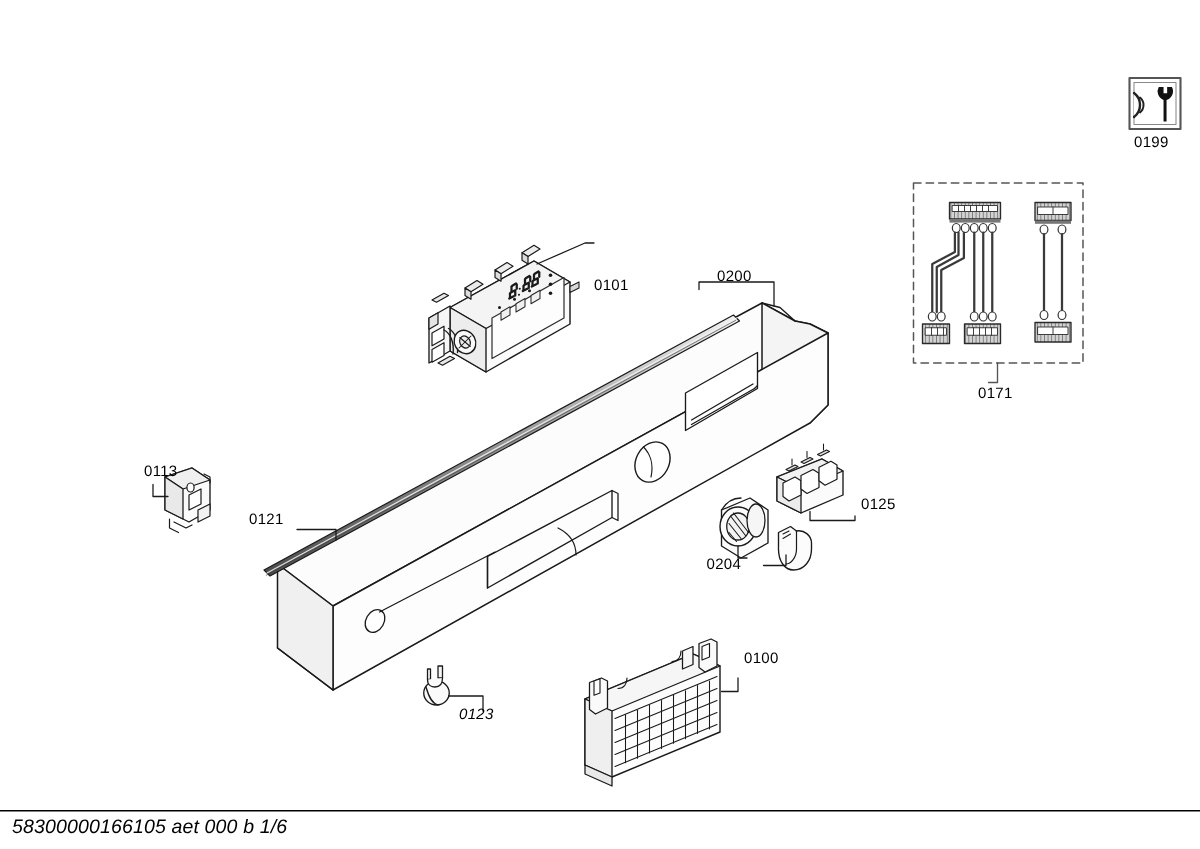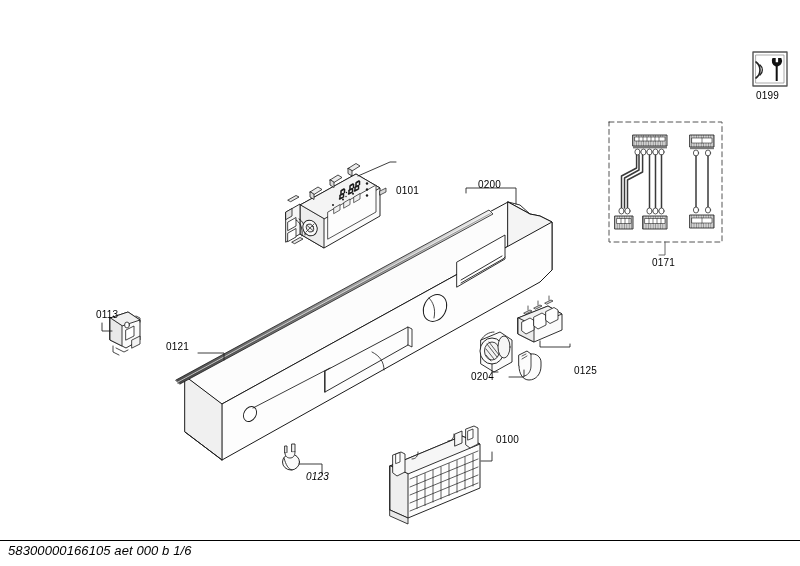--- a/index.html
+++ b/index.html
@@ -377,21 +377,21 @@
 
     </g>
   </svg>
 
   <div class="callout" style="left:396px; top:148px;margin-top:37px;">0101</div>
   <div class="callout" style="left:478px; top:179px;">0200</div>
   <div class="callout" style="left:166px; top:341px;">0121</div>
   <div class="callout" style="left:76px;  top:309px;padding-left:20px;">0113</div>
   <div class="callout" style="left:306px; top:471px;font-style:italic;">0123</div>
   <div class="callout" style="left:471px; top:371px;">0204</div>
-  <div class="callout" style="left:574px; top:331px;margin-top:34px;">0125</div>
+  <div class="callout" style="left:574px; top:331px;">0125</div>
   <div class="callout" style="left:496px; top:434px;">0100</div>
   <div class="callout" style="left:652px; top:257px;">0171</div>
   <div class="callout" style="left:756px; top:90px;">0199</div>
 
   <div class="footer-bar">
     <div class="footer-text">58300000166105 aet 000 b 1/6</div>
   </div>
 
 </div>
 

